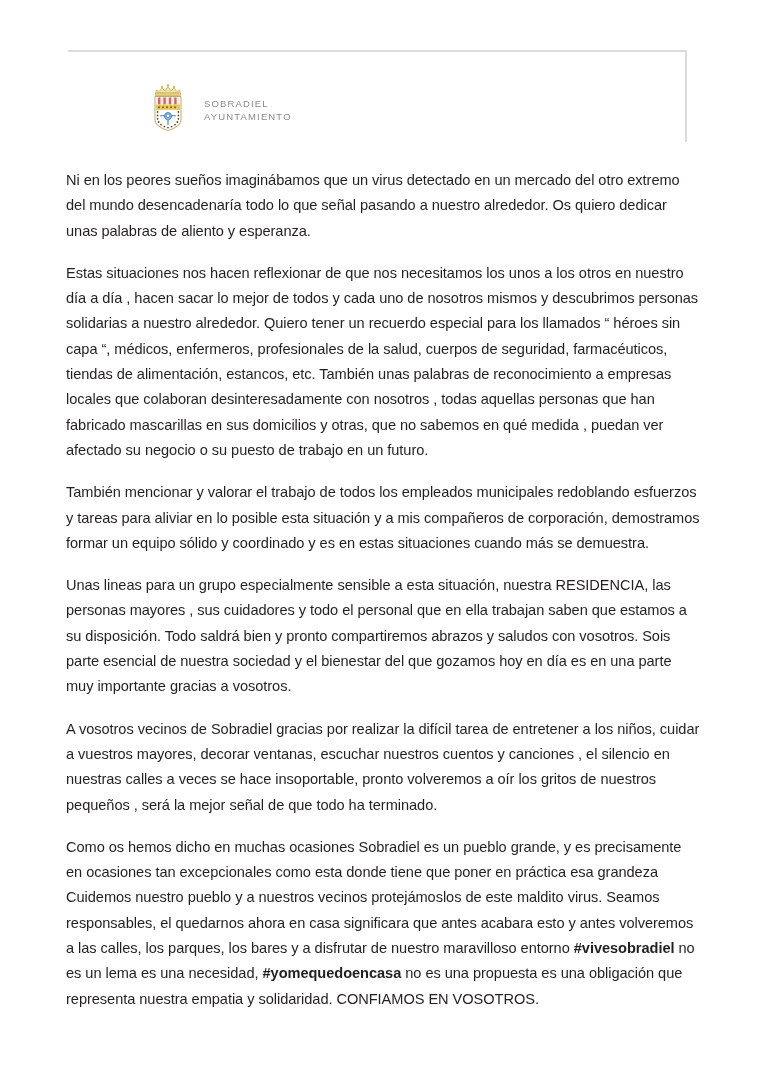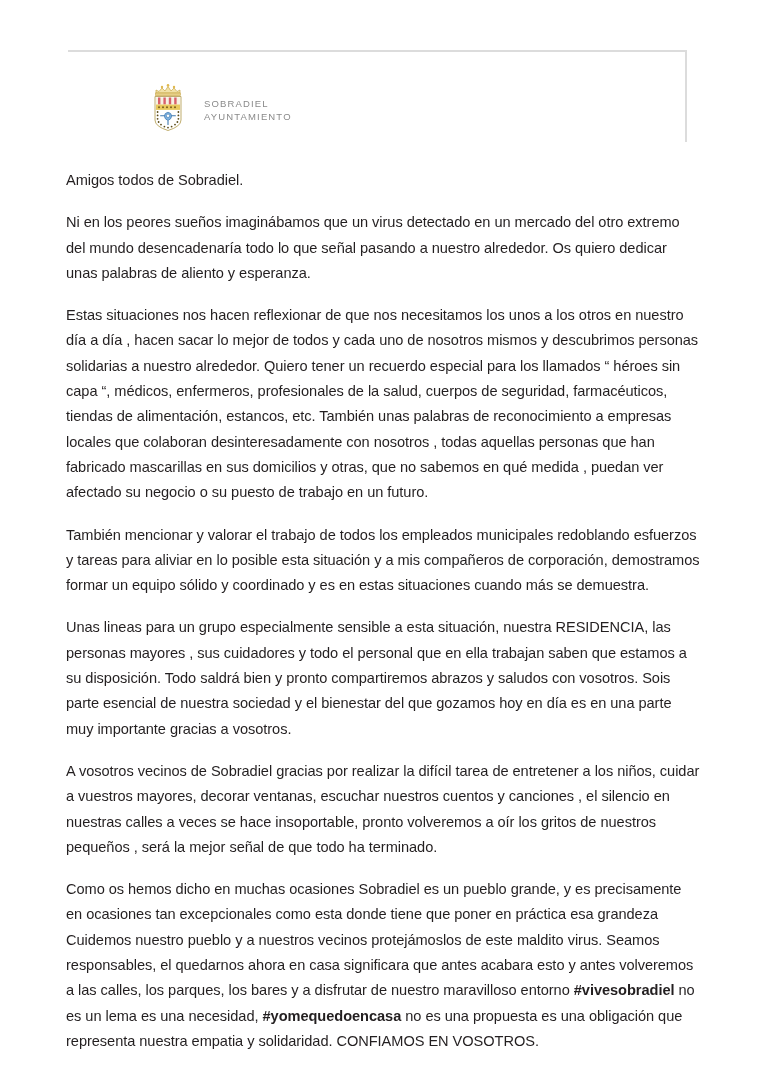--- a/index.html
+++ b/index.html
@@ -142,21 +142,20 @@
       <path d="M18.2 33.8 H14.6 M25.8 33.8 H29.4" stroke="#3d78b0" stroke-width="1.1" stroke-linecap="round"></path>
       <path d="M22 39 L22 42.4" stroke="#3d78b0" stroke-width="1.1" stroke-linecap="round"></path>
     </svg>
     <div class="letterhead-text">
       <div class="letterhead-line">SOBRADIEL</div>
       <div class="letterhead-line">AYUNTAMIENTO</div>
     </div>
   </div>
 
   <div class="letter-body">
-      <p>Amigos todos de Sobradiel.</p>
       <p>Ni en los peores sueños imaginábamos que un virus detectado en un mercado del otro extremo del mundo desencadenaría todo lo que señal pasando a nuestro alrededor. Os quiero dedicar unas palabras de aliento y esperanza.</p>
       <p>Estas situaciones nos hacen reflexionar de que nos necesitamos los unos a los otros en nuestro día a día , hacen sacar lo mejor de todos y cada uno de nosotros mismos y descubrimos personas solidarias a nuestro alrededor. Quiero tener un recuerdo especial para los llamados “ héroes sin capa “, médicos, enfermeros, profesionales de la salud, cuerpos de seguridad, farmacéuticos, tiendas de alimentación, estancos, etc. También unas palabras de reconocimiento a empresas locales que colaboran desinteresadamente con nosotros , todas aquellas personas que han fabricado mascarillas en sus domicilios y otras, que no sabemos en qué medida , puedan ver afectado su negocio o su puesto de trabajo en un futuro.</p>
       <p>También mencionar y valorar el trabajo de todos los empleados municipales redoblando esfuerzos y tareas para aliviar en lo posible esta situación y a mis compañeros de corporación, demostramos formar un equipo sólido y coordinado y es en estas situaciones cuando más se demuestra.</p>
       <p>Unas lineas para un grupo especialmente sensible a esta situación,  nuestra RESIDENCIA, las personas mayores , sus cuidadores y todo el personal que en ella trabajan saben que estamos a su disposición.  Todo saldrá bien y pronto compartiremos abrazos y saludos con vosotros. Sois parte esencial de nuestra sociedad y el bienestar del que gozamos hoy en día es en una parte muy importante gracias a vosotros.</p>
       <p>A vosotros vecinos de Sobradiel gracias por realizar la difícil tarea de entretener a los niños, cuidar a vuestros mayores, decorar ventanas, escuchar nuestros cuentos y canciones , el silencio en nuestras calles a veces se hace insoportable,  pronto volveremos a oír los gritos de nuestros pequeños , será la mejor señal de que todo ha terminado.</p>
       <p>Como os hemos dicho en muchas ocasiones Sobradiel es un pueblo grande, y es precisamente en ocasiones tan excepcionales como esta donde tiene que poner en práctica esa grandeza Cuidemos nuestro pueblo y a nuestros vecinos protejámoslos de este maldito virus. Seamos responsables,  el quedarnos ahora en casa significara que antes acabara esto y antes volveremos a las calles, los parques, los bares y a disfrutar de nuestro maravilloso entorno <span class="hashtag">#vivesobradiel</span> no es un lema es una necesidad, <span class="hashtag">#yomequedoencasa</span> no es una propuesta es una obligación que representa nuestra empatia y solidaridad. CONFIAMOS EN VOSOTROS.</p>
     </div>
 
 </div>
 

